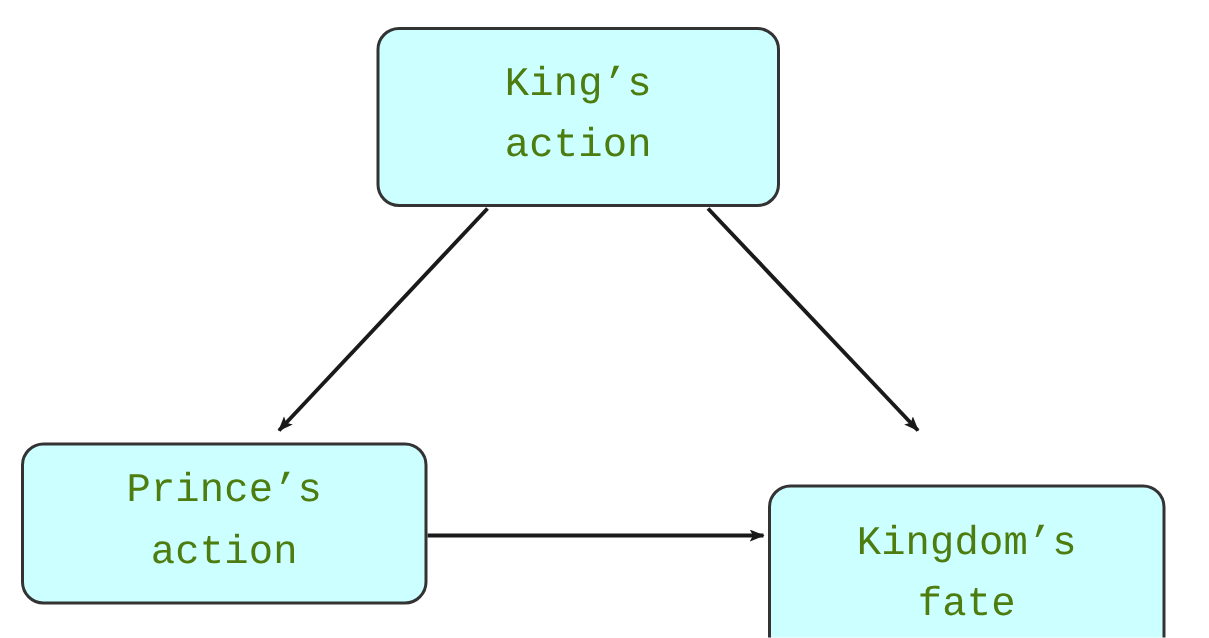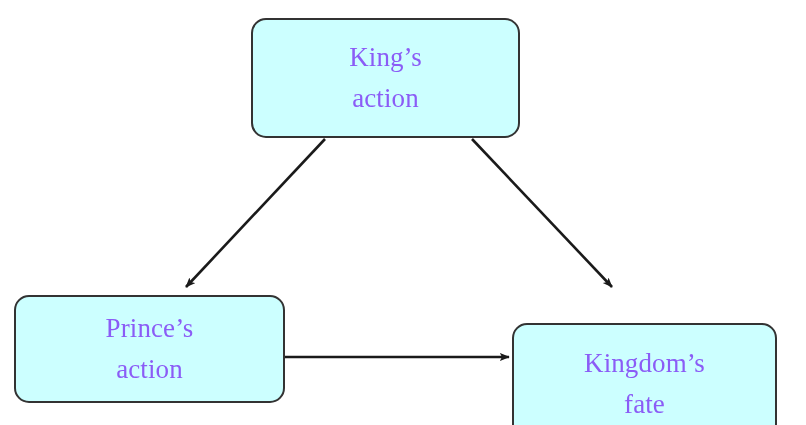--- a/index.html
+++ b/index.html
@@ -32,22 +32,22 @@
     box-sizing: border-box;
     background: #ccffff;
     border: 2.5px solid #333333;
     border-radius: 15px;
     display: flex;
     align-items: center;
     justify-content: center;
     text-align: center;
   }
   .node-label {
-    color: #8b5cf6;
-    font-family: Liberation Serif, serif;
+    color: #4d7c0f;
+    font-family: Liberation Mono, monospace;
     font-size: 27px;
     line-height: 41px;
     letter-spacing: 0.1px;
     white-space: pre-line;
     font-weight: 400;
   }
   #node-kings-action {
     left: 251px;
     top: 18px;
     width: 269px;

